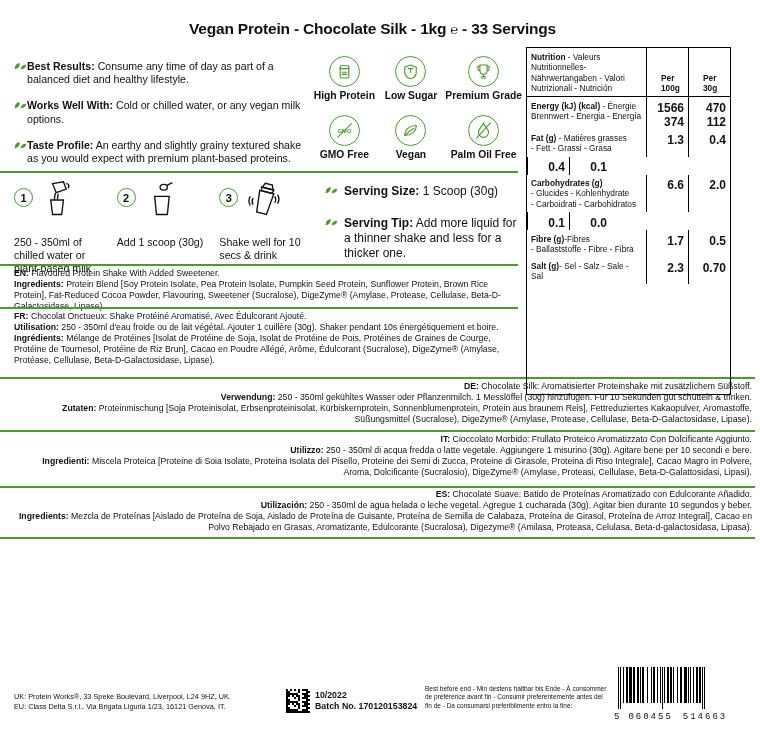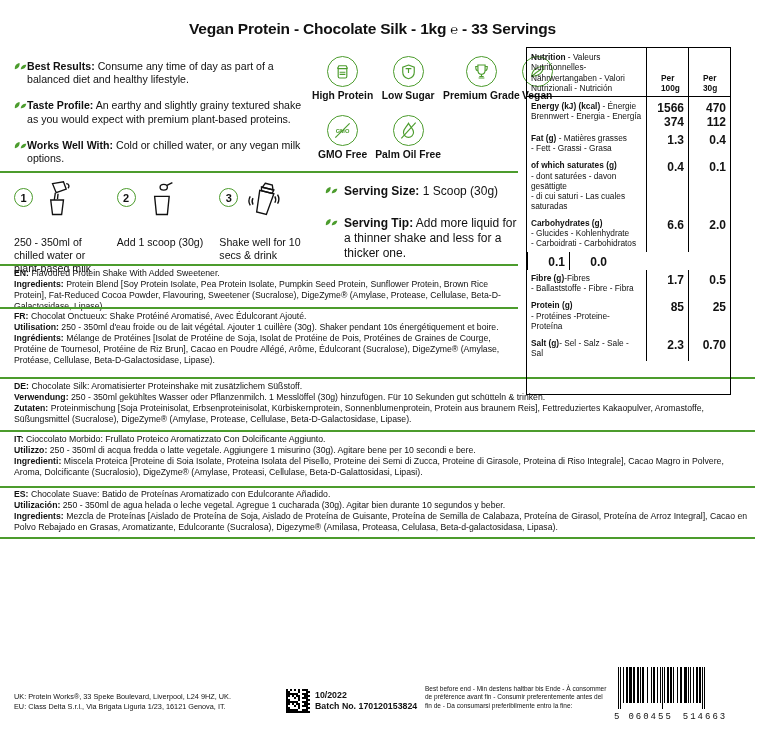--- a/index.html
+++ b/index.html
@@ -17,21 +17,21 @@
   .est { font-weight:normal; font-size:13px; }
 
   
   .highlights { left:14px; top:60px; width:294px; font-size:10.6px; line-height:1.25; }
   .hl-item { display:flex; margin-bottom:13px; }
   .bullet-ic { width:13px; height:9px; flex:0 0 13px; margin-top:2px; color:var(--accent); }
   .hl-label { font-weight:bold; }
 
   
   .badges { left:312px; top:56px; width:210px; display:grid;
-            grid-template-columns:repeat(4,1fr); row-gap:14px; column-gap:2px; }
+            grid-template-columns:repeat(3,1fr); row-gap:14px; column-gap:2px; }
   .badge { display:flex; flex-direction:column; align-items:center; }
   .badge-circle { width:31px; height:31px; border:1.6px solid var(--accent); border-radius:50%;
                   display:flex; align-items:center; justify-content:center; color:var(--accent); }
   .badge-circle svg { width:23px; height:23px; }
   .badge-label { font-size:10.3px; font-weight:bold; margin-top:3px; white-space:nowrap; }
 
   
   .steps { left:14px; top:180px; width:300px; display:flex; gap:8px; }
   .step { width:96px; }
   .step-head { display:flex; align-items:flex-start; gap:5px; height:44px; }
@@ -43,21 +43,21 @@
 
   
   .serving { left:325px; top:184px; width:200px; font-size:12px; line-height:1.25; }
   .sv-item { display:flex; gap:6px; margin-bottom:17px; }
   .sv-label { font-weight:bold; }
 
   
   .lang { left:14px; font-size:8.7px; line-height:1.27; }
   .lang .lbl { font-weight:bold; }
   .lang-en,.lang-fr { width:504px; }
-  .lang-de,.lang-it,.lang-es { width:738px; }
+  .lang-de,.lang-it,.lang-es { width:738px;text-align:right; }
   .lang-en { top:268px; } .lang-fr { top:311px; }
   .lang-de { top:381px; } .lang-it { top:434px; } .lang-es { top:489px; }
 
   
   .ntable { left:526px; top:47px; width:205px; height:348px;
             border:1.6px solid #000; font-size:8.3px; }
   .nrow { display:flex; }
   .nheader { border-bottom:1.6px solid #000; }
   .nheader .nlabel { padding:4px 3px 3px 4px; line-height:1.25; }
   .nheader .nb { font-weight:bold; }
@@ -149,27 +149,27 @@
   <div class="hl-item">
     <svg class="bullet-ic">
         <use href="#ic-leaf-bullet"></use>
       </svg>
     <div><span class="hl-label">Best Results:</span> <span>Consume any time of day as part of a balanced diet and healthy lifestyle.</span></div>
   </div>
   <div class="hl-item">
     <svg class="bullet-ic">
         <use href="#ic-leaf-bullet"></use>
       </svg>
-    <div><span class="hl-label">Taste Profile:</span> <span>An earthy and slightly grainy textured shake as you would expect with premium plant-based proteins.</span></div>
+    <div><span class="hl-label">Works Well With:</span> <span>Cold or chilled water, or any vegan milk options.</span></div>
   </div>
   <div class="hl-item">
     <svg class="bullet-ic">
         <use href="#ic-leaf-bullet"></use>
       </svg>
-    <div><span class="hl-label">Works Well With:</span> <span>Cold or chilled water, or any vegan milk options.</span></div>
+    <div><span class="hl-label">Taste Profile:</span> <span>An earthy and slightly grainy textured shake as you would expect with premium plant-based proteins.</span></div>
   </div>
 </div>
 
 <div class="abs badges">
   <div class="badge">
     <div class="badge-circle">
         <svg>
           <use href="#ic-tub"></use>
         </svg>
       </div>
@@ -187,32 +187,32 @@
     <div class="badge-circle">
         <svg>
           <use href="#ic-trophy"></use>
         </svg>
       </div>
     <div class="badge-label">Premium Grade</div>
   </div>
   <div class="badge">
     <div class="badge-circle">
         <svg>
-          <use href="#ic-vegan"></use>
-        </svg>
-      </div>
-    <div class="badge-label">Vegan</div>
+          <use href="#ic-gmo"></use>
+        </svg>
+      </div>
+    <div class="badge-label">GMO Free</div>
   </div>
   <div class="badge">
     <div class="badge-circle">
         <svg>
-          <use href="#ic-gmo"></use>
-        </svg>
-      </div>
-    <div class="badge-label">GMO Free</div>
+          <use href="#ic-vegan"></use>
+        </svg>
+      </div>
+    <div class="badge-label">Vegan</div>
   </div>
   <div class="badge">
     <div class="badge-circle">
         <svg>
           <use href="#ic-droplet"></use>
         </svg>
       </div>
     <div class="badge-label">Palm Oil Free</div>
   </div>
 </div>
@@ -331,25 +331,20 @@
     </div>
     <div class="nval">
         <div>1.3</div>
       </div>
     <div class="nval">
         <div>0.4</div>
       </div>
   </div>
 
   <div class="nrow">
-    <div class="nlabel">
-      <div><span class="nb">of which saturates (g)</span></div>
-      <div class="nsub">- dont saturées - davon gesättigte</div>
-      <div class="nsub">- di cui saturi - Las cuales saturadas</div>
-    </div>
     <div class="nval">
         <div>0.4</div>
       </div>
     <div class="nval">
         <div>0.1</div>
       </div>
   </div>
 
   <div class="nrow">
     <div class="nlabel">
@@ -380,32 +375,20 @@
       <div class="nsub">- Ballaststoffe - Fibre - Fibra</div>
     </div>
     <div class="nval">
         <div>1.7</div>
       </div>
     <div class="nval">
         <div>0.5</div>
       </div>
   </div>
 
-  <div class="nrow">
-    <div class="nlabel">
-      <div><span class="nb">Protein (g)</span></div>
-      <div class="nsub">- Protéines -Proteine- Proteína</div>
-    </div>
-    <div class="nval">
-        <div>85</div>
-      </div>
-    <div class="nval">
-        <div>25</div>
-      </div>
-  </div>
 
   <div class="nrow" style="flex:1">
     <div class="nlabel">
       <div><span class="nb">Salt (g)</span><span>- Sel - Salz - Sale - Sal</span></div>
     </div>
     <div class="nval">
         <div>2.3</div>
       </div>
     <div class="nval">
         <div>0.70</div>

